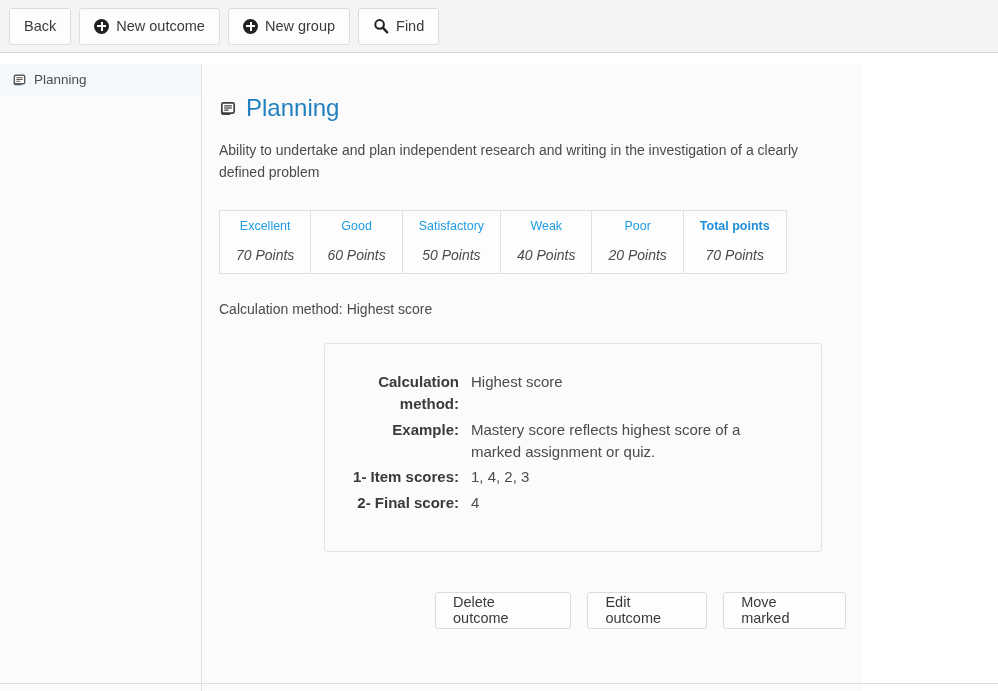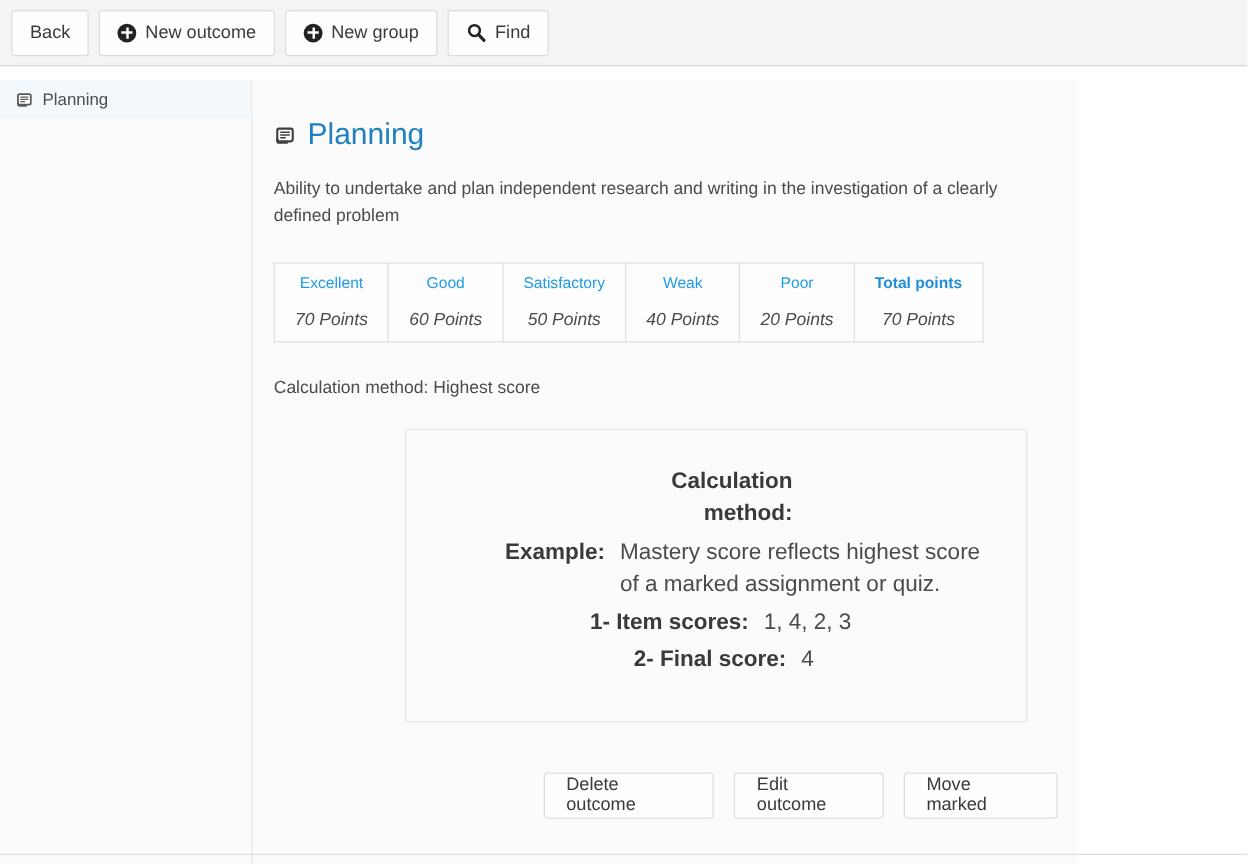--- a/index.html
+++ b/index.html
@@ -180,24 +180,23 @@
     margin: 26px 0 0 105px;
     width: 498px;
     box-sizing: border-box;
     background: #fbfbfb;
     border: 1px solid #e3e3e3;
     border-radius: 3px;
     padding: 27px 0 33px 0;
   }
   .detail-row {
     display: flex;
-    font-size: 18px;
+    font-size: 15px;
     line-height: 1.45;
     margin-bottom: 4px;
-    justify-content: center;
   }
   .detail-label {
     width: 146px;
     text-align: right;
     font-weight: bold;
     color: #3a3a3a;
     flex: 0 0 auto;
     padding-right: 12px;
     box-sizing: border-box;
   }
@@ -308,20 +307,21 @@
           <td>70 Points</td>
         </tr>
       </tbody>
         </table>
 
       <p class="meta-line">Calculation method: Highest score</p>
 
       <div class="detail-box">
         <div class="detail-row">
           <div class="detail-label">Calculation method:</div>
+          <div class="detail-value">Highest score</div>
         </div>
         <div class="detail-row">
           <div class="detail-label">Example:</div>
           <div class="detail-value">Mastery score reflects highest score of a marked assignment or quiz.</div>
         </div>
         <div class="detail-row">
           <div class="detail-label">1- Item scores:</div>
           <div class="detail-value">1, 4, 2, 3</div>
         </div>
         <div class="detail-row">

